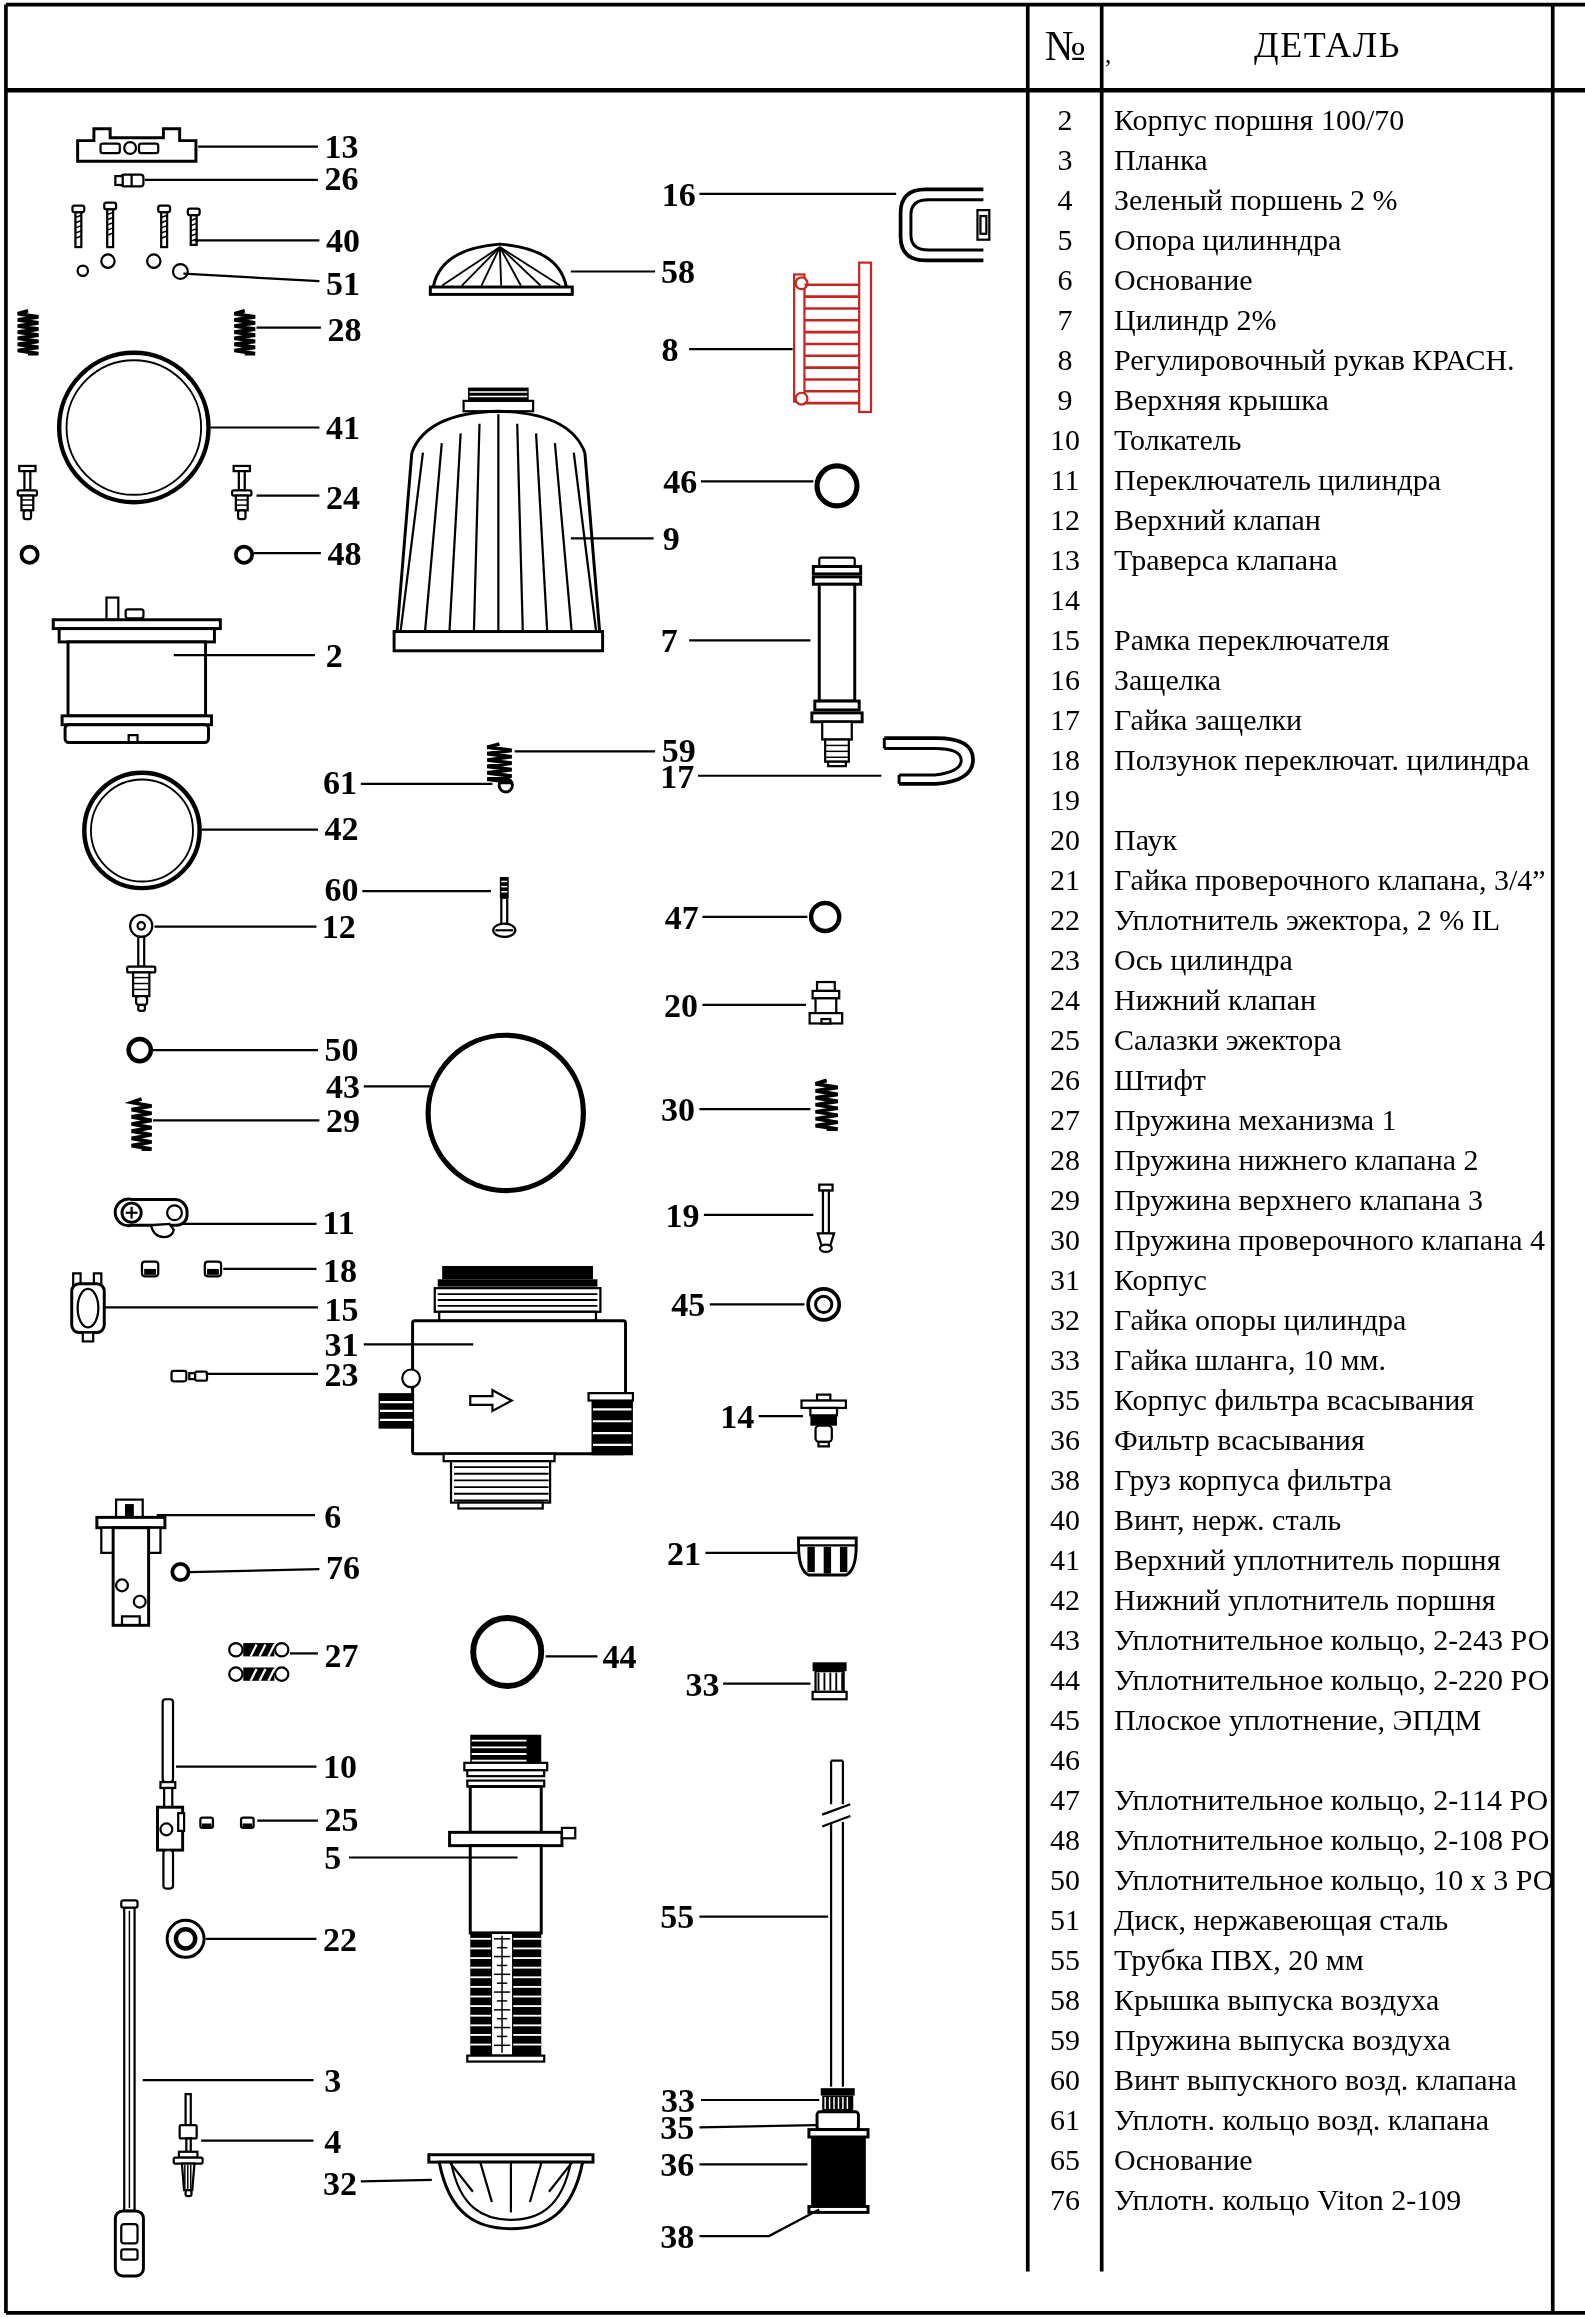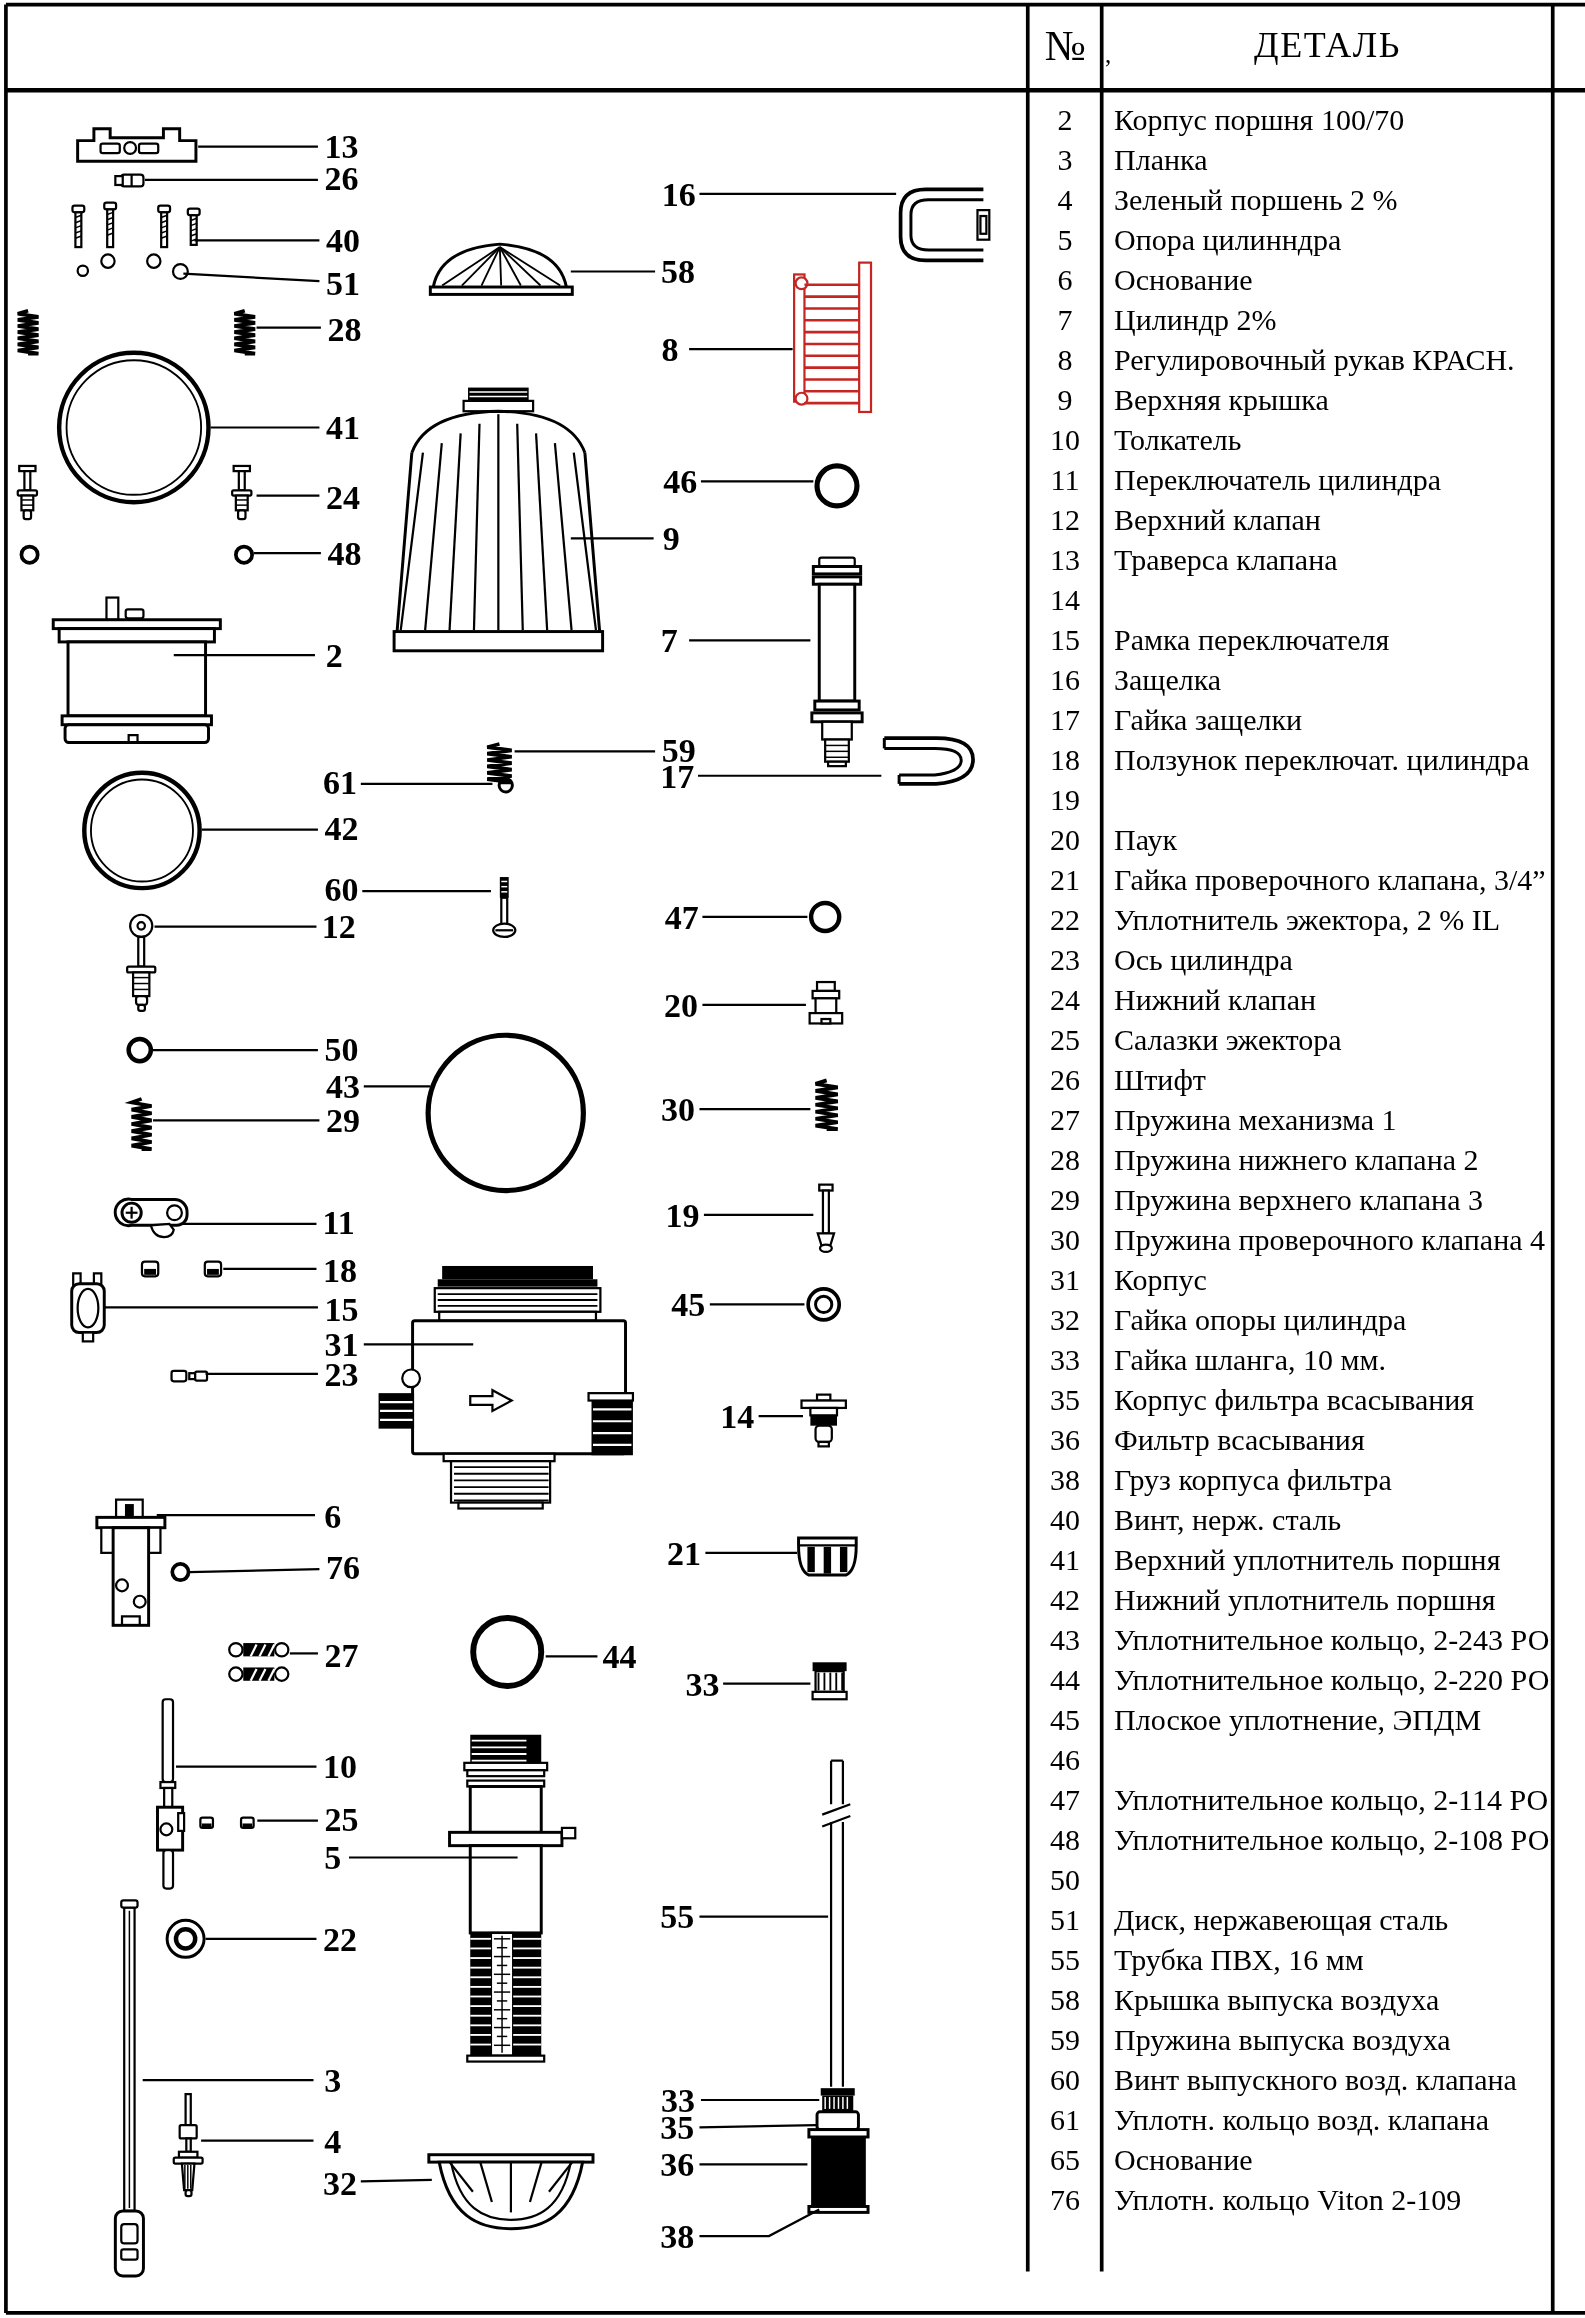--- a/index.html
+++ b/index.html
@@ -843,28 +843,29 @@
       <div class="row">
         <span class="n">47</span>
         <span class="t">Уплотнительное кольцо, 2-114 РО</span>
       </div>
       <div class="row">
         <span class="n">48</span>
         <span class="t">Уплотнительное кольцо, 2-108 РО</span>
       </div>
       <div class="row">
         <span class="n">50</span>
+        <span class="t">Уплотнительное кольцо, 10 х 3 РО</span>
       </div>
       <div class="row">
         <span class="n">51</span>
         <span class="t">Диск, нержавеющая сталь</span>
       </div>
       <div class="row">
         <span class="n">55</span>
-        <span class="t">Трубка ПВХ, 16 мм</span>
+        <span class="t">Трубка ПВХ, 20 мм</span>
       </div>
       <div class="row">
         <span class="n">58</span>
         <span class="t">Крышка выпуска воздуха</span>
       </div>
       <div class="row">
         <span class="n">59</span>
         <span class="t">Пружина  выпуска воздуха</span>
       </div>
       <div class="row">

